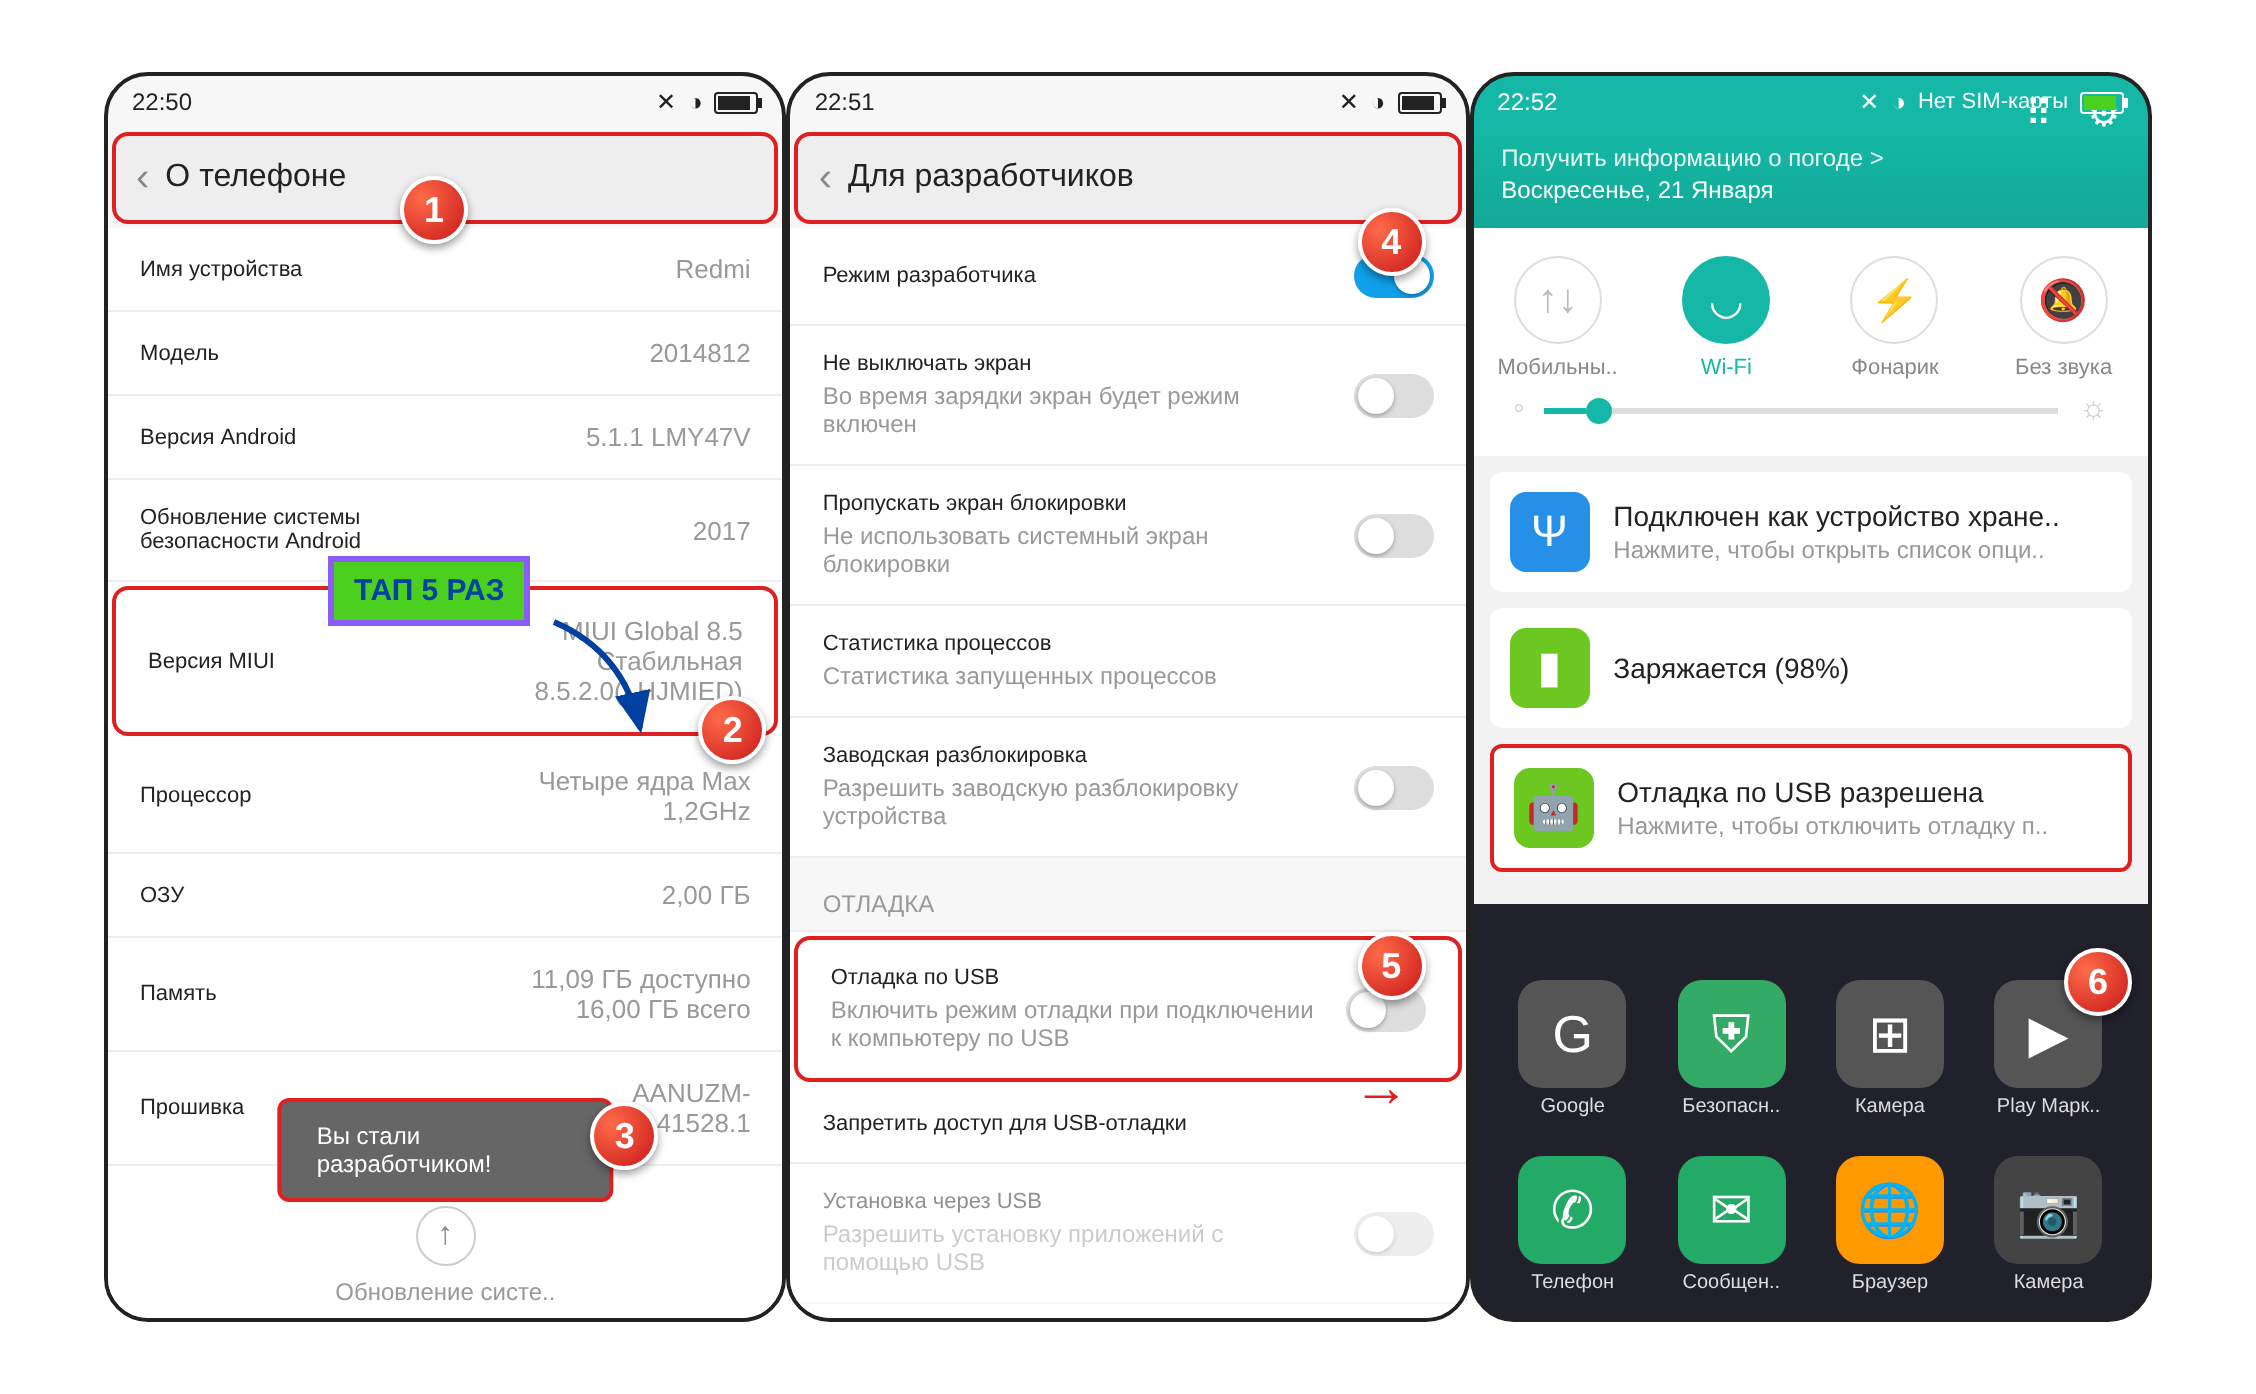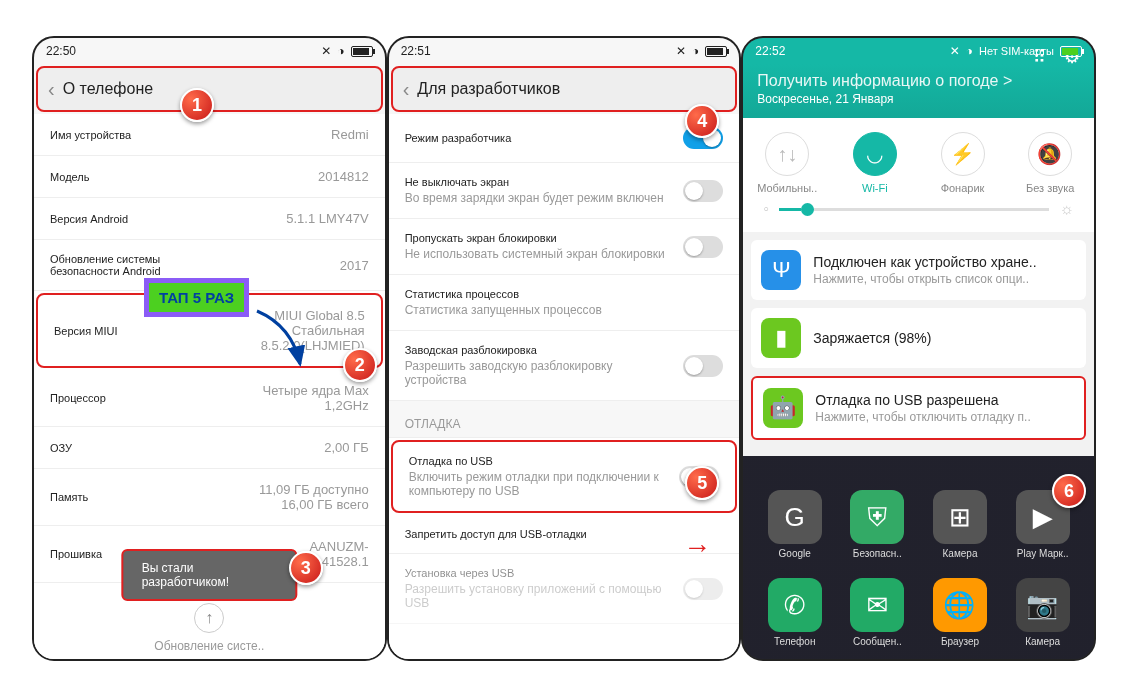--- a/index.html
+++ b/index.html
@@ -1,44 +1,44 @@
 <!DOCTYPE html>
 <html><head>
 <meta charset="utf-8">
 <style>
 *{box-sizing:border-box;margin:0;padding:0;font-family:-apple-system,Helvetica,Arial,sans-serif}
 body{background:#fff;width:1128px;height:697px;position:relative;overflow:hidden}
-.outer{display:flex;padding:36px 32px;width:1128px;height:697px;background:#fff}
+.outer{display:flex;padding:36px 52px;width:1128px;height:697px;background:#fff}
 .phone{flex:1;border:2px solid #222;border-radius:22px;overflow:hidden;position:relative;background:#f7f7f7;display:flex;flex-direction:column}
 .status{height:26px;display:flex;align-items:center;justify-content:space-between;padding:0 12px;font-size:12px;color:#222}
 .status.dark{color:#fff;background:#15b8a6}
 .sbr{display:flex;gap:6px;align-items:center}
 .hdr{height:46px;display:flex;align-items:center;padding:0 10px;background:#eee;border-top:1px solid #ddd;border-bottom:1px solid #ddd;font-size:16px;color:#222}
 .back{font-size:20px;color:#888;margin-right:8px}
 .list{flex:1;overflow:hidden;background:#fff}
 .row{padding:13px 16px;border-bottom:1px solid #eee;display:flex;justify-content:space-between;align-items:center;gap:10px}
 .row .l{color:#222;font-size:11px}
 .row .v{color:#999;font-size:13px;text-align:right;white-space:pre-line}
 .row .sub{color:#999;font-size:12px;margin-top:3px}
 .col{display:flex;flex-direction:column;flex:1}
 .toggle{width:40px;height:22px;border-radius:11px;background:#ddd;position:relative;flex-shrink:0}
 .toggle::after{content:"";position:absolute;width:18px;height:18px;border-radius:50%;background:#fff;top:2px;left:2px;box-shadow:0 1px 2px rgba(0,0,0,.3)}
 .toggle.on{background:#10a0e8}
 .toggle.on::after{left:20px}
 .sect{padding:16px 16px 6px;color:#999;font-size:12px;background:#f7f7f7;border-bottom:1px solid #eee}
 .hl{border:2px solid #e02020;border-radius:8px}
 .marker{position:absolute;width:34px;height:34px;border-radius:50%;background:radial-gradient(circle at 30% 30%,#ff6b4a,#c81818);border:2px solid #fff;box-shadow:0 2px 4px rgba(0,0,0,.4);display:flex;align-items:center;justify-content:center;color:#fff;font-weight:bold;font-size:18px;z-index:50}
-.tapbox{position:absolute;background:#4cd020;border:5px solid #8b5cf6;color:#0040a0;font-weight:bold;padding:6px 10px;font-size:15px;z-index:40}
+.tapbox{position:absolute;background:#4cd020;border:3px solid #8b5cf6;color:#0040a0;font-weight:bold;padding:6px 10px;font-size:15px;z-index:40}
 .arrow-blue{position:absolute;z-index:41}
 .toast{position:absolute;bottom:58px;left:50%;transform:translateX(-50%);background:#666;color:#fff;font-size:12px;padding:10px 18px;border-radius:6px;z-index:30}
 .uparrow{position:absolute;bottom:26px;left:50%;transform:translateX(-50%);width:30px;height:30px;border:1px solid #ccc;border-radius:50%;display:flex;align-items:center;justify-content:center;color:#888;font-size:16px;background:#fff}
 .upd{position:absolute;bottom:6px;left:50%;transform:translateX(-50%);color:#999;font-size:12px}
 .arrow-red{position:absolute;color:#e02020;font-size:28px;font-weight:bold;z-index:42}
 .shade{background:linear-gradient(#15b8a6,#13a897);color:#fff;padding:8px 14px 12px}
-.weather{font-size:16px;opacity:.9}
+.weather{font-size:12px;opacity:.9}
 .date{font-size:12px;margin-top:2px}
 .qicons{display:flex;justify-content:flex-end;gap:18px;margin-top:-26px}
 .qicons span{font-size:18px}
 .qs{background:#fff;padding:14px 0 8px}
 .qsrow{display:flex;justify-content:space-around;text-align:center}
 .qsitem{flex:1;display:flex;flex-direction:column;align-items:center;gap:6px;font-size:11px;color:#888}
 .qscircle{width:44px;height:44px;border-radius:50%;border:1px solid #ddd;display:flex;align-items:center;justify-content:center;font-size:20px;color:#bbb}
 .qscircle.active{background:#15b8a6;color:#fff;border-color:#15b8a6}
 .slider{height:30px;display:flex;align-items:center;padding:0 20px;gap:10px}
 .sline{flex:1;height:3px;background:#ddd;position:relative}

